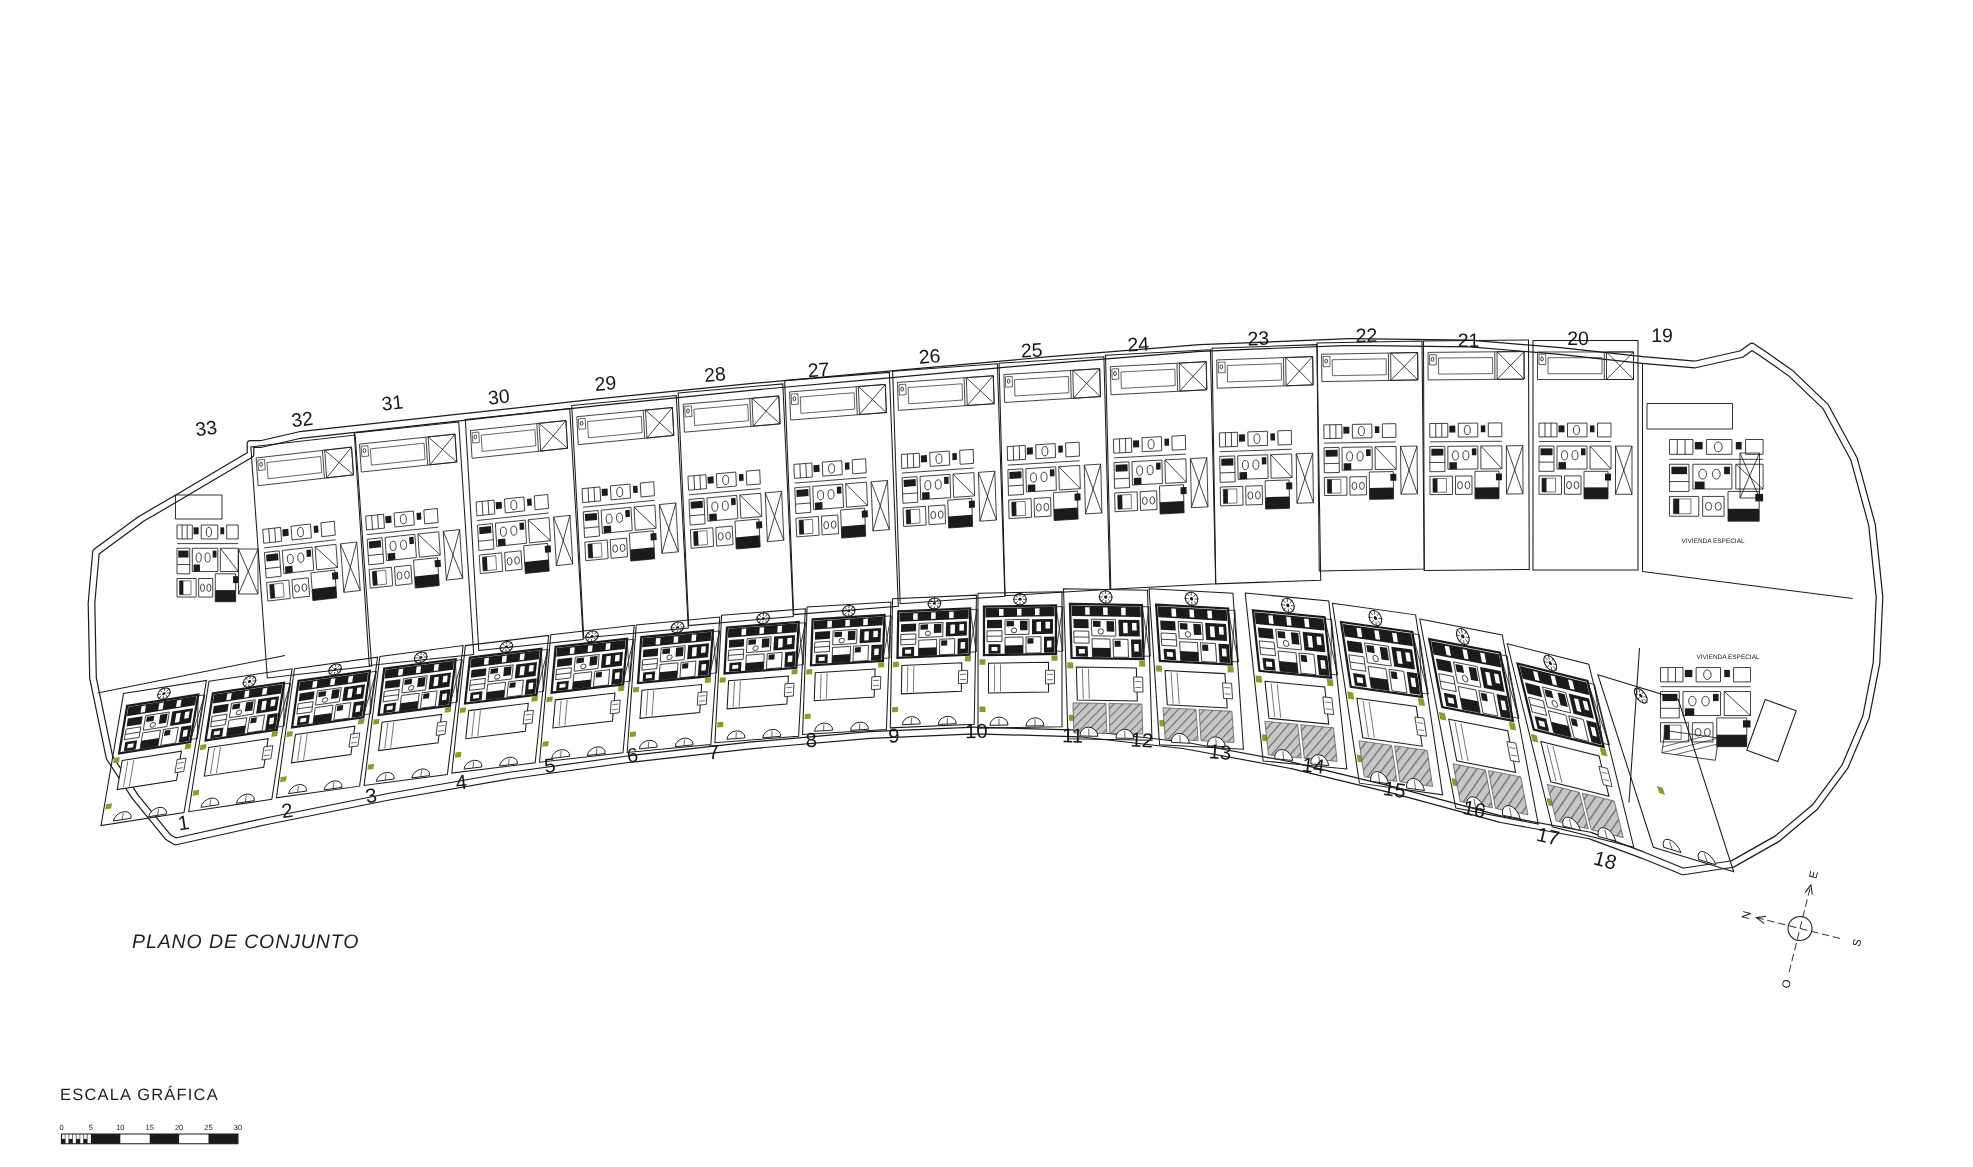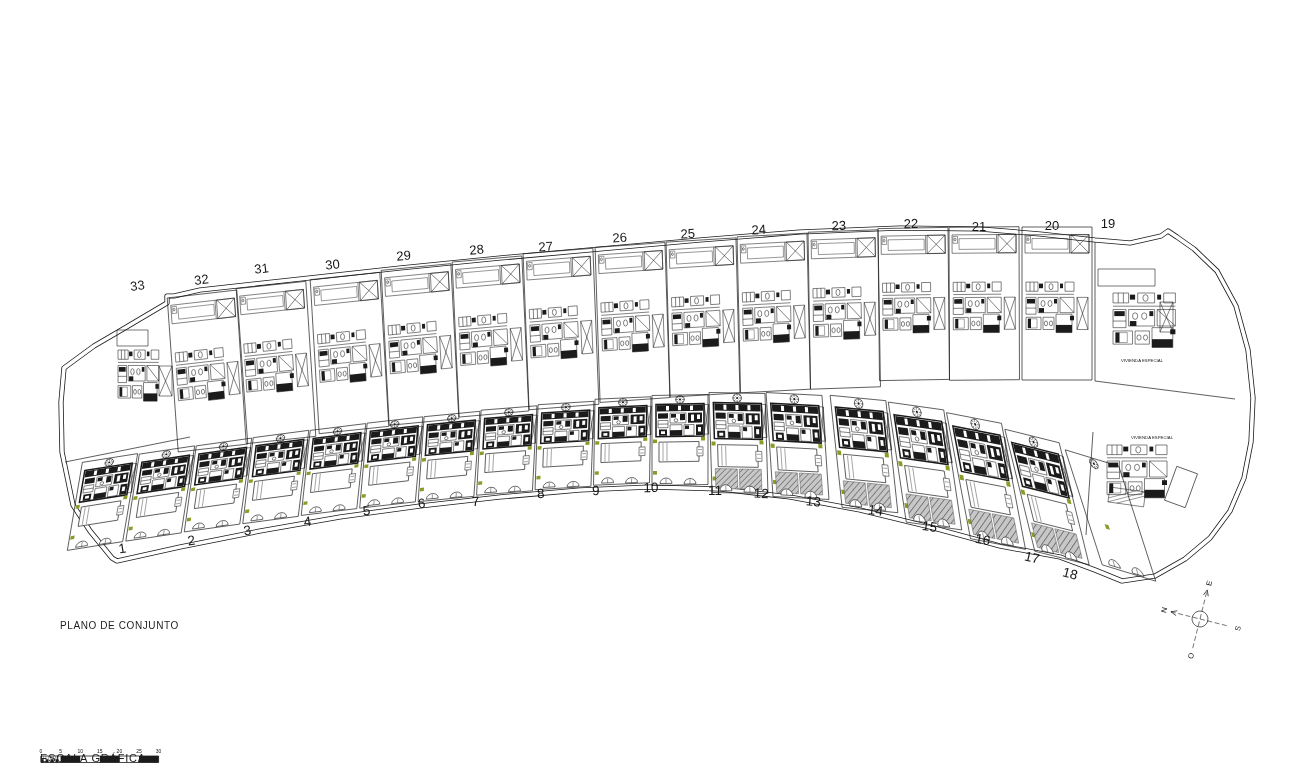--- a/index.html
+++ b/index.html
@@ -1,21 +1,21 @@
 <!DOCTYPE html>
 <html><head>
 <meta charset="utf-8">
 <style>
   html,body{margin:0;padding:0;background:#fff;}
   #stage{position:relative;width:1315px;height:778px;background:#fff;overflow:hidden;
          font-family:"Liberation Sans",sans-serif;}
   #plan{position:absolute;left:0;top:0;}
   .ovl{position:absolute;color:#1e1e1e;white-space:nowrap;}
-  #title-ovl{left:60px;top:620px;font-size:10px;letter-spacing:.6px;}
-  #escala-ovl{left:40px;top:752px;font-size:11px;letter-spacing:.8px;}
+  #title-ovl{left:88px;top:620px;font-size:13px;letter-spacing:.6px;font-style:italic;}
+  #escala-ovl{left:40px;top:724px;font-size:11px;letter-spacing:.8px;}
 </style>
 </head>
 <body>
 
 <div id="stage">
   <svg id="plan" width="1315" height="778" viewBox="0 0 1315 778">
       <defs>
         <pattern id="hh" width="4" height="4" patternUnits="userSpaceOnUse" patternTransform="rotate(45)">
           <rect width="4" height="4" fill="#c7c7c7"></rect>
           <line x1="0" y1="0" x2="0" y2="4" stroke="#6e6e6e" stroke-width="1.4"></line>

